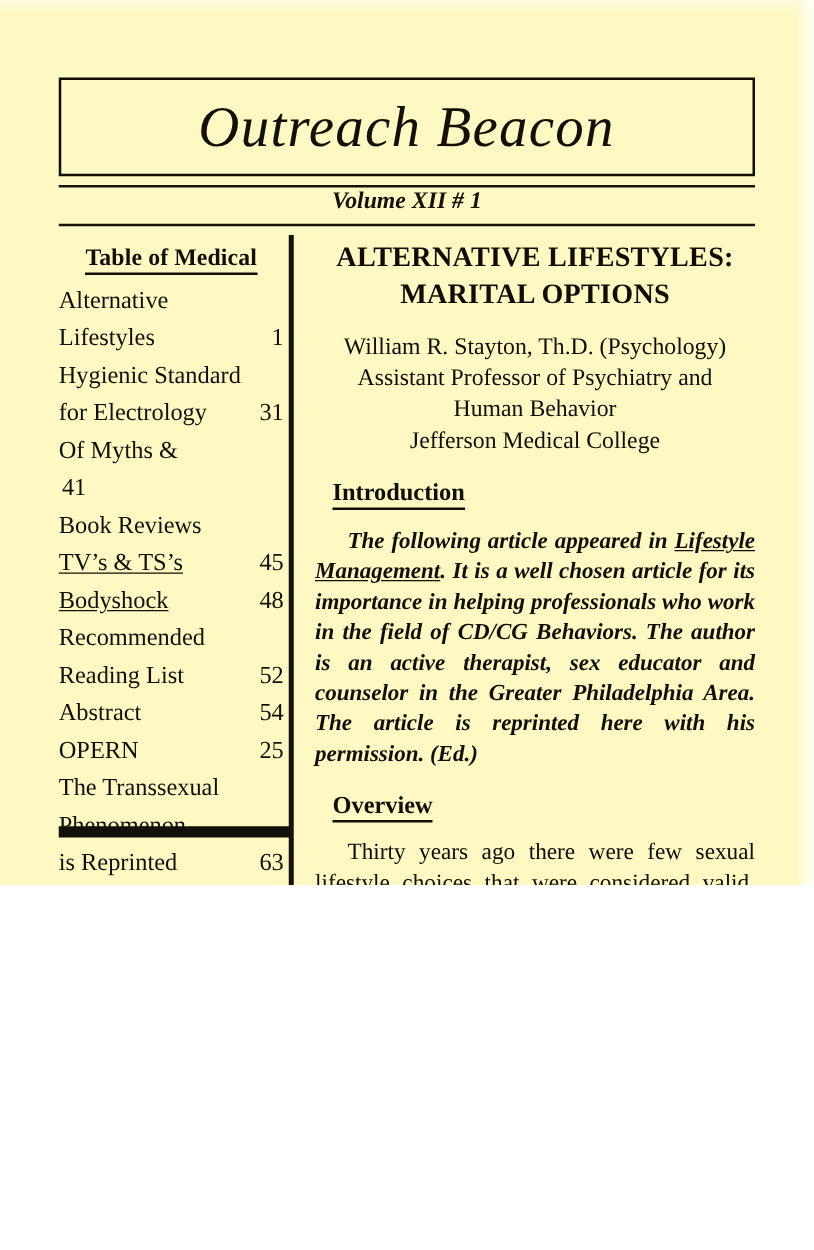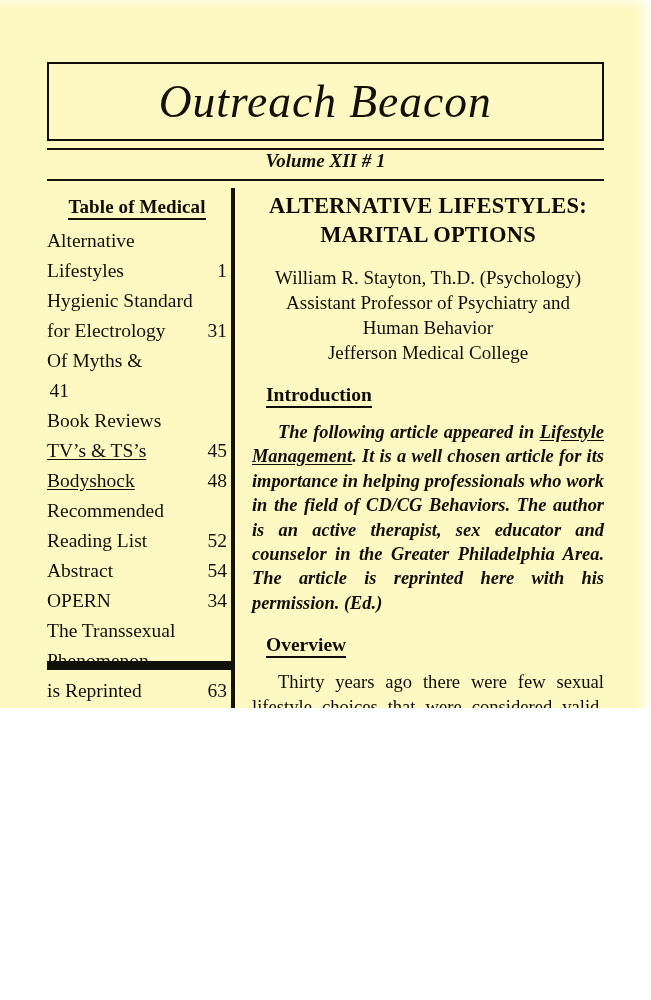--- a/index.html
+++ b/index.html
@@ -287,21 +287,21 @@
         <div class="toc-row">
           <span class="toc-label">Reading List</span>
           <span class="toc-page">52</span>
         </div>
         <div class="toc-row">
           <span class="toc-label">Abstract</span>
           <span class="toc-page">54</span>
         </div>
         <div class="toc-row">
           <span class="toc-label">OPERN</span>
-          <span class="toc-page">34</span>
+          <span class="toc-page">25</span>
         </div>
         <div class="toc-row">
           <span class="toc-label">The  Transsexual</span>
           <span class="toc-page"></span>
         </div>
         <div class="toc-row">
           <span class="toc-label">Phenomenon</span>
           <span class="toc-page"></span>
         </div>
         <div class="toc-row">

